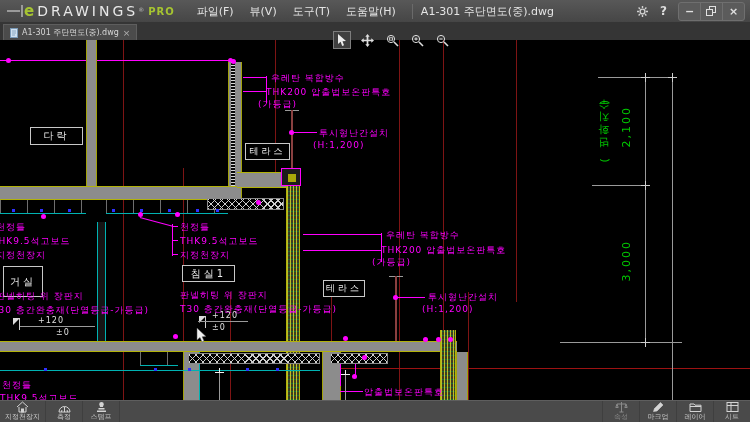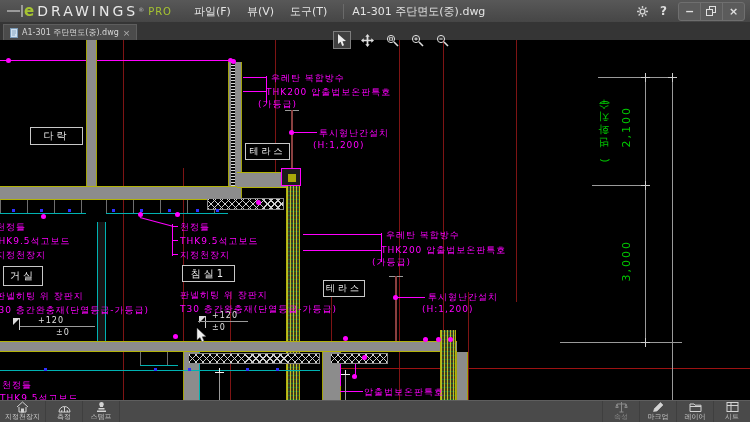--- a/index.html
+++ b/index.html
@@ -8,21 +8,21 @@
   .abs{position:absolute}
   
   .titlebar{position:absolute;left:0;top:0;width:750px;height:22px;
     background:linear-gradient(#585858,#464646);display:flex;align-items:center;color:#ddd}
   .logo{display:flex;align-items:center;margin-left:7px}
   .logo-dash{width:13px;height:2px;background:#9a9a9a;margin-right:1px}
   .logo-bar{width:2px;height:12px;background:#9a9a9a;margin-right:1px}
   .logo-e{color:#a6c431;font-size:15px;font-weight:bold;line-height:1}
   .logo-name{color:#e8e8e8;font-size:14px;letter-spacing:3px;margin-left:3px}
   .logo-reg{color:#bbb;font-size:6px;align-self:flex-start;margin-top:3px}
-  .logo-pro{color:#a6c431;font-size:10px;font-weight:normal;letter-spacing:1px;margin-left:4px}
+  .logo-pro{color:#a6c431;font-size:10px;font-weight:bold;letter-spacing:1px;margin-left:4px}
   .menu{display:flex;margin-left:14px}
   .menu-item{padding:3px 8px;font-size:11px;color:#e4e4e4;cursor:default}
   .tb-sep{width:1px;height:15px;background:#6a6a6a;margin:0 8px}
   .doc-title{font-size:11px;color:#e4e4e4;white-space:nowrap}
   .tb-right{margin-left:auto;display:flex;align-items:center;gap:11px;margin-right:5px}
   .helpq{font-size:12px;color:#ddd;font-weight:bold}
   .winbtns{display:flex;background:#5b5b5b;border:1px solid #6f6f6f;border-radius:3px;height:17px}
   .winbtn{width:21px;display:flex;align-items:center;justify-content:center;color:#e0e0e0;font-size:11px;font-weight:bold}
   .winbtn+.winbtn{border-left:1px solid #6f6f6f}
   .tabbar{position:absolute;left:0;top:22px;width:750px;height:18px;background:#353535}
@@ -93,20 +93,21 @@
       <span class="logo-bar"></span>
       <span class="logo-e">e</span>
       <span class="logo-name">DRAWINGS</span>
       <span class="logo-reg">®</span>
       <span class="logo-pro">PRO</span>
     </div>
     <nav class="menu">
       <span class="menu-item">파일(F)</span>
       <span class="menu-item">뷰(V)</span>
       <span class="menu-item">도구(T)</span>
+      <span class="menu-item">도움말(H)</span>
     </nav>
     <span class="tb-sep"></span>
     <span class="doc-title">A1-301 주단면도(중).dwg</span>
     <div class="tb-right">
       <span style="display:flex">
         <svg width="13" height="13" viewBox="0 0 13 13">
             <g stroke="#d0d0d0" stroke-width="1.4" fill="none">
           <circle cx="6.5" cy="6.5" r="2.4"></circle>
           <path d="M6.5 1v2M6.5 10v2M1 6.5h2M10 6.5h2M2.6 2.6l1.4 1.4M9 9l1.4 1.4M10.4 2.6L9 4M4 9l-1.4 1.4"></path>
         </g>
@@ -242,21 +243,21 @@
     <div class="h grayl" style="left:389px;top:236px;width:14px"></div>
     <div class="v post" style="left:395px;top:236px;height:65px"></div>
     <div class="dot" style="left:393px;top:255px"></div>
     <div class="h mag" style="left:398px;top:257px;width:27px"></div>
     <div class="note" style="left:428px;top:251px">투시형난간설치</div>
     <div class="note" style="left:422px;top:264px">(H:1,200)</div>
 
     <div class="note" style="left:-4px;top:181px">천정틀</div>
     <div class="note" style="left:-8px;top:195px">THK9.5석고보드</div>
     <div class="note" style="left:-4px;top:209px">지정천장지</div>
-    <div class="room" style="left:3px;top:226px;width:40px;height:20px">거실</div>
+    <div class="room" style="left:3px;top:226px;width:40px;height:31px">거실</div>
     <div class="note" style="left:-4px;top:250px">판넬히팅 위 장판지</div>
     <div class="note" style="left:-8px;top:264px">T30 층간완충재(단열등급-가등급)</div>
     <div class="flagtri" style="left:13px;top:278px"></div>
     <div class="flagpole" style="left:19px;top:278px;height:12px"></div>
     <div class="lvl" style="left:38px;top:276px">+120</div>
     <div class="h grayl" style="left:20px;top:286px;width:75px"></div>
     <div class="lvl" style="left:56px;top:288px">±0</div>
 
     <div class="diag" style="left:140px;top:177px;width:34px;transform:rotate(15deg)"></div>
     <div class="v mag" style="left:172px;top:184px;height:32px"></div>

